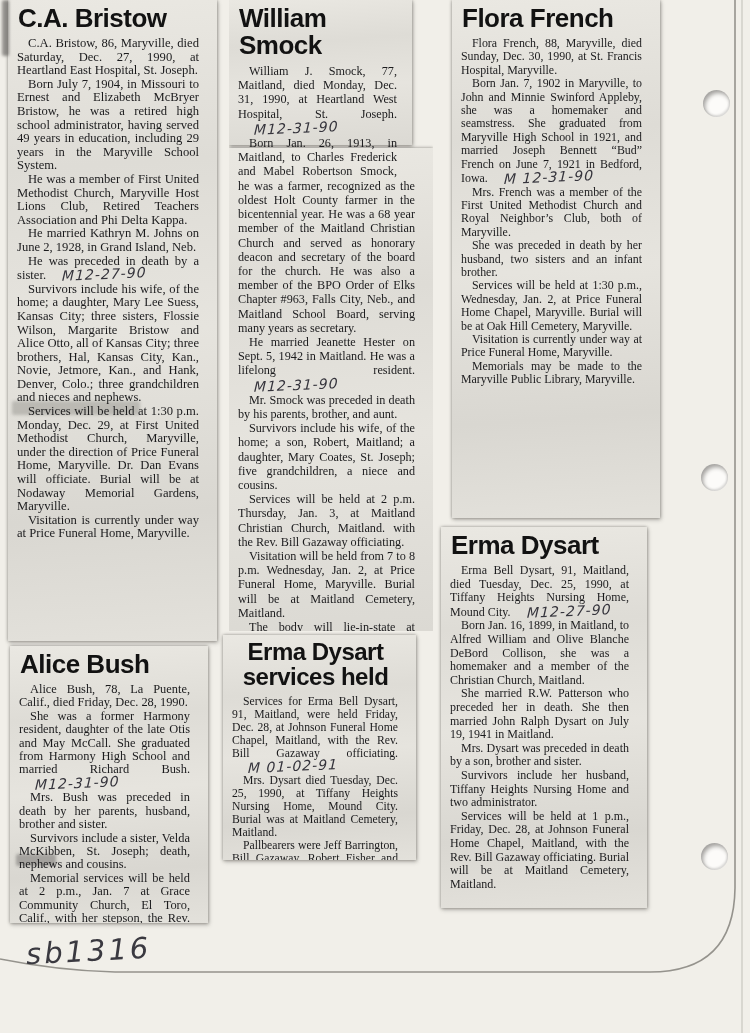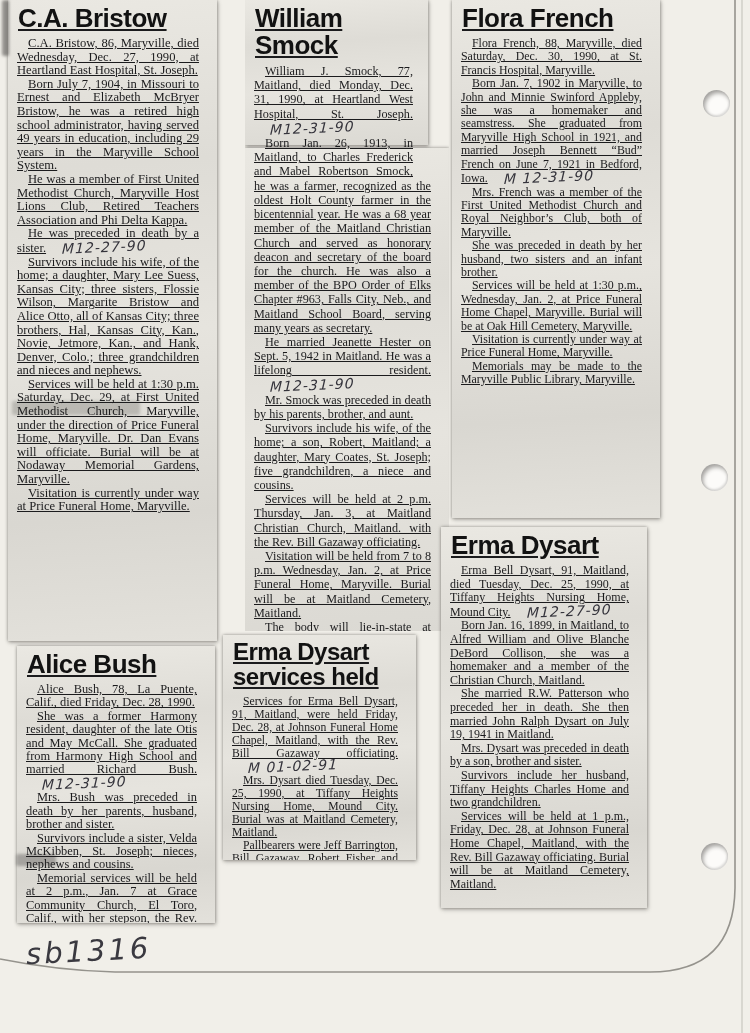--- a/index.html
+++ b/index.html
@@ -16,50 +16,49 @@
     background:#fcfbf9;
     box-shadow: inset 2px 3px 4px rgba(50,48,45,.45), inset -1px -2px 2px rgba(50,48,45,.15);
   }
   
   .clipping {
     position:absolute; box-sizing:border-box; overflow:hidden;
     padding:5px 18px 4px 9px;
     background:linear-gradient(176deg,#eae8e2 0%,#dedcd6 26%,#e6e4de 52%,#d9d7d1 80%,#e3e1db 100%);
     box-shadow:0 0 3px rgba(60,58,54,.5), 1px 2px 4px rgba(60,58,54,.28);
     color:#1b1b1d;
-    text-decoration:underline;
   }
   .headline {
     font-family:"Liberation Sans","DejaVu Sans",sans-serif;
     font-weight:700; font-size:26px; line-height:1.04;
     letter-spacing:-0.5px; color:#121212; margin:0 0 5px 1px;
   }
   .body p { margin:0; text-indent:11px; text-align:justify; }
   .hand {
     font-family:"DejaVu Sans",cursive; font-style:italic; font-weight:500;
     color:#35343c; letter-spacing:1px; white-space:nowrap;
     display:inline-block; transform:rotate(-2.5deg) skewX(-5deg);
     margin-left:16px; text-indent:0; font-size:14px;
   }
   
   .c-bristow  { left:8px;   top:0;     width:209px; height:641px; font-size:12.6px; line-height:13.6px; }
-  .c-bush     { left:17px;  top:646px; width:198px; height:277px; font-size:12.4px; line-height:13.4px; }
-  .c-smock    { left:245px; top:0;     width:204px; height:631px; font-size:12.2px; line-height:14.2px;
+  .c-bush     { left:10px;  top:646px; width:198px; height:277px; font-size:12.4px; line-height:13.4px; }
+  .c-smock    { left:229px; top:0;     width:204px; height:631px; font-size:12.2px; line-height:14.2px;
                 background:none; box-shadow:none; }
   .c-smock::before, .c-smock::after {
     content:""; position:absolute; z-index:0;
     background:linear-gradient(176deg,#eae8e2 0%,#dedcd6 30%,#e6e4de 60%,#dbd9d3 100%);
     box-shadow:0 0 3px rgba(60,58,54,.5), 1px 2px 4px rgba(60,58,54,.28);
   }
   .c-smock::before { left:0; top:0; right:21px; height:145px; }
   .c-smock::after  { left:0; top:148px; right:0; bottom:0; }
   .c-smock .headline, .c-smock .body { position:relative; z-index:1; }
   .smock-spacer { float:right; width:18px; height:112px; }
   .c-services { left:223px; top:635px; width:193px; height:225px; font-size:11.7px; line-height:13px; }
-  .c-services .headline { font-size:24px; }
+  .c-services .headline { font-size:24px;text-align:center; }
   .c-french   { left:452px; top:0;     width:208px; height:518px; font-size:11.9px; line-height:13.4px; }
   .c-dysart   { left:441px; top:527px; width:206px; height:381px; font-size:12px;   line-height:13.6px; }
   
   .catalog {
     position:absolute; left:26px; top:934px;
     font-family:"DejaVu Sans",cursive; font-style:italic;
     font-size:29px; color:#3a3940; letter-spacing:3px;
     transform:rotate(-3deg);
   }
   
@@ -78,37 +77,38 @@
     <line x1="742" y1="0" x2="742" y2="1033" stroke="#c9c6c0" stroke-width="1.2"></line>
   </svg>
 
   <div class="hole" style="left:703px; top:90px;"></div>
   <div class="hole" style="left:701px; top:464px;"></div>
   <div class="hole" style="left:701px; top:843px;"></div>
 
   <article class="clipping c-bristow">
     <h2 class="headline">C.A. Bristow</h2>
     <div class="body">
-        <p>C.A. Bristow, 86, Maryville, died Wednesday, Dec. 27, 1990, at Heartland East Hospital, St. Joseph.</p>
+        <p>C.A. Bristow, 86, Maryville, died Saturday, Dec. 27, 1990, at Heartland East Hospital, St. Joseph.</p>
         <p>Born July 7, 1904, in Missouri to Ernest and Elizabeth McBryer Bristow, he was a retired high school administrator, having served 49 years in education, including 29 years in the Maryville School System.</p>
         <p>He was a member of First United Methodist Church, Maryville Host Lions Club, Retired Teachers Association and Phi Delta Kappa.</p>
+        <p>He married Kathryn M. Johns on June 2, 1928, in Grand Island, Neb.</p>
         <p>He was preceded in death by a sister.<span class="hand">M12-27-90</span></p>
         <p>Survivors include his wife, of the home; a daughter, Mary Lee Suess, Kansas City; three sisters, Flossie Wilson, Margarite Bristow and Alice Otto, all of Kansas City; three brothers, Hal, Kansas City, Kan., Novie, Jetmore, Kan., and Hank, Denver, Colo.; three grandchildren and nieces and nephews.</p>
-        <p>Services will be held at 1:30 p.m. Saturday, Dec. 29, at First United Methodist Church, Maryville, under the direction of Price Funeral Home, Maryville. Dr. Dan Evans will officiate. Burial will be at Nodaway Memorial Gardens, Maryville.</p>
+        <p>Services will be held at 1:30 p.m. Monday, Dec. 29, at First United Methodist Church, Maryville, under the direction of Price Funeral Home, Maryville. Dr. Dan Evans will officiate. Burial will be at Nodaway Memorial Gardens, Maryville.</p>
         <p>Visitation is currently under way at Price Funeral Home, Maryville.</p>
       </div>
   </article>
 
   <article class="clipping c-bush">
     <h2 class="headline">Alice Bush</h2>
     <div class="body">
         <p>Alice Bush, 78, La Puente, Calif., died Friday, Dec. 28, 1990.</p>
         <p>She was a former Harmony resident, daughter of the late Otis and May McCall. She graduated from Harmony High School and married Richard Bush.<span class="hand">M12-31-90</span></p>
         <p>Mrs. Bush was preceded in death by her parents, husband, brother and sister.</p>
-        <p>Survivors include a sister, Velda McKibben, St. Joseph; nieces, nephews and cousins.</p>
+        <p>Survivors include a sister, Velda McKibben, St. Joseph; death, nephews and cousins.</p>
         <p>Memorial services will be held at 2 p.m., Jan. 7 at Grace Community Church, El Toro, Calif., with her stepson, the Rev. Richard M. Bush, officiating.</p>
       </div>
   </article>
 
   <article class="clipping c-smock">
     <h2 class="headline">William Smock</h2>
     <div class="body">
       <div class="smock-spacer"></div>
       <div style="display:contents;"><p>William J. Smock, 77, Maitland, died Monday, Dec. 31, 1990, at Heartland West Hospital, St. Joseph.<span class="hand">M12-31-90</span></p><p>Born Jan. 26, 1913, in Maitland, to Charles Frederick and Mabel Robertson Smock, he was a farmer, recognized as the oldest Holt County farmer in the bicentennial year. He was a 68 year member of the Maitland Christian Church and served as honorary deacon and secretary of the board for the church. He was also a member of the BPO Order of Elks Chapter #963, Falls City, Neb., and Maitland School Board, serving many years as secretary.</p><p>He married Jeanette Hester on Sept. 5, 1942 in Maitland. He was a lifelong resident.<span class="hand">M12-31-90</span></p><p>Mr. Smock was preceded in death by his parents, brother, and aunt.</p><p>Survivors include his wife, of the home; a son, Robert, Maitland; a daughter, Mary Coates, St. Joseph; five grandchildren, a niece and cousins.</p><p>Services will be held at 2 p.m. Thursday, Jan. 3, at Maitland Christian Church, Maitland. with the Rev. Bill Gazaway officiating.</p><p>Visitation will be held from 7 to 8 p.m. Wednesday, Jan. 2, at Price Funeral Home, Maryville. Burial will be at Maitland Cemetery, Maitland.</p><p>The body will lie-in-state at Maitland Christian Church after 11 a.m. Thursday, Jan. 3.</p><p>Memorials may be made to Fairfax Community Hospital Equipment Fund, Maitland Christian Church or American Cancer Society.</p></div>
     </div>
@@ -119,38 +119,38 @@
     <div class="body">
         <p>Services for Erma Bell Dysart, 91, Maitland, were held Friday, Dec. 28, at Johnson Funeral Home Chapel, Maitland, with the Rev. Bill Gazaway officiating.<span class="hand">M 01-02-91</span></p>
         <p>Mrs. Dysart died Tuesday, Dec. 25, 1990, at Tiffany Heights Nursing Home, Mound City. Burial was at Maitland Cemetery, Maitland.</p>
         <p>Pallbearers were Jeff Barrington, Bill Gazaway, Robert Fisher and Ross Johnson, Jr.</p>
       </div>
   </article>
 
   <article class="clipping c-french">
     <h2 class="headline">Flora French</h2>
     <div class="body">
-        <p>Flora French, 88, Maryville, died Saturday, Dec. 30, 1990, at St. Francis Hospital, Maryville.</p>
+        <p>Flora French, 88, Maryville, died Sunday, Dec. 30, 1990, at St. Francis Hospital, Maryville.</p>
         <p>Born Jan. 7, 1902 in Maryville, to John and Minnie Swinford Appleby, she was a homemaker and seamstress. She graduated from Maryville High School in 1921, and married Joseph Bennett “Bud” French on June 7, 1921 in Bedford, Iowa.<span class="hand">M 12-31-90</span></p>
         <p>Mrs. French was a member of the First United Methodist Church and Royal Neighbor’s Club, both of Maryville.</p>
         <p>She was preceded in death by her husband, two sisters and an infant brother.</p>
         <p>Services will be held at 1:30 p.m., Wednesday, Jan. 2, at Price Funeral Home Chapel, Maryville. Burial will be at Oak Hill Cemetery, Maryville.</p>
         <p>Visitation is currently under way at Price Funeral Home, Maryville.</p>
         <p>Memorials may be made to the Maryville Public Library, Maryville.</p>
       </div>
   </article>
 
   <article class="clipping c-dysart">
     <h2 class="headline">Erma Dysart</h2>
     <div class="body">
         <p>Erma Bell Dysart, 91, Maitland, died Tuesday, Dec. 25, 1990, at Tiffany Heights Nursing Home, Mound City.<span class="hand">M12-27-90</span></p>
         <p>Born Jan. 16, 1899, in Maitland, to Alfred William and Olive Blanche DeBord Collison, she was a homemaker and a member of the Christian Church, Maitland.</p>
         <p>She married R.W. Patterson who preceded her in death. She then married John Ralph Dysart on July 19, 1941 in Maitland.</p>
         <p>Mrs. Dysart was preceded in death by a son, brother and sister.</p>
-        <p>Survivors include her husband, Tiffany Heights Charles Home and two grandchildren.</p>
+        <p>Survivors include her husband, Tiffany Heights Nursing Home and two administrator.</p>
         <p>Services will be held at 1 p.m., Friday, Dec. 28, at Johnson Funeral Home Chapel, Maitland, with the Rev. Bill Gazaway officiating. Burial will be at Maitland Cemetery, Maitland.</p>
       </div>
   </article>
 
   <div class="catalog">sb1316</div>
 
   <div class="smudge smudge-1"></div>
   <div class="smudge smudge-2"></div>
   <div class="smudge smudge-3"></div>
 

